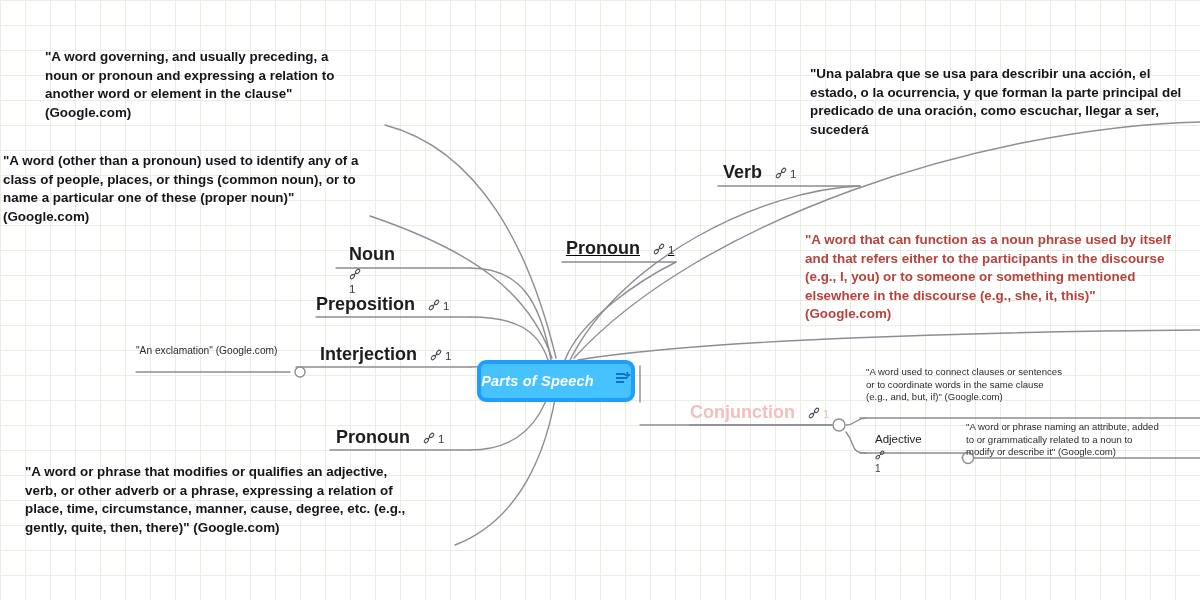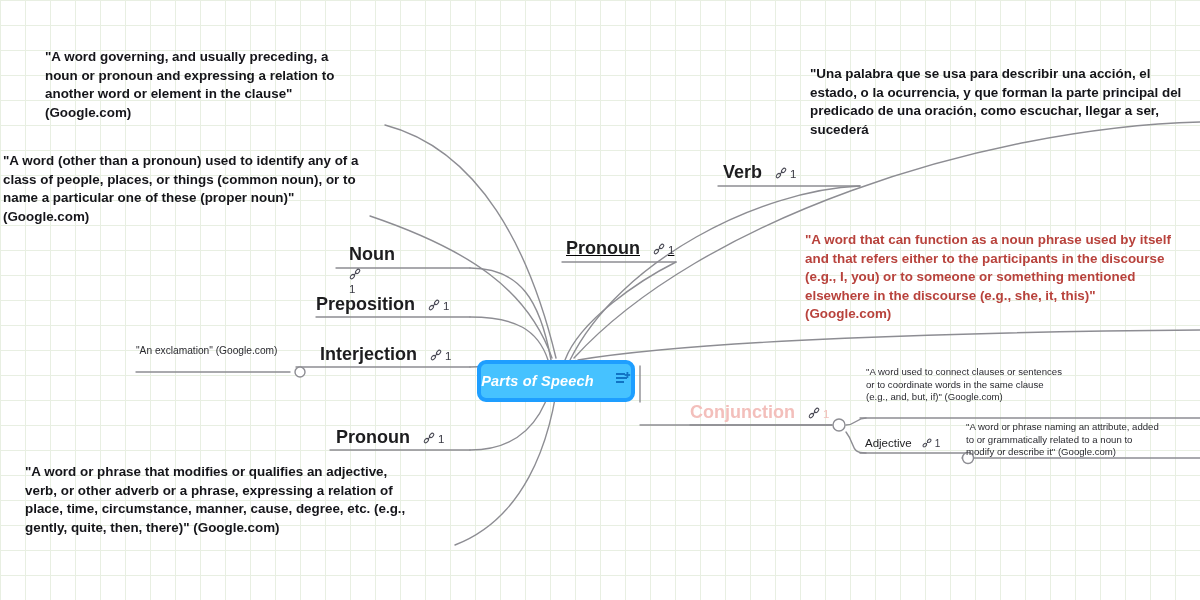--- a/index.html
+++ b/index.html
@@ -248,21 +248,21 @@
     <span class="lnk">
       <svg width="12" height="12" viewBox="0 0 12 12" fill="none" stroke="#4a4a55" stroke-width="1.1">
         <path d="M4.6,7.4 L7.4,4.6"></path>
         <ellipse cx="3.4" cy="8.6" rx="2.5" ry="1.6" transform="rotate(-45 3.4 8.6)"></ellipse>
         <ellipse cx="8.6" cy="3.4" rx="2.5" ry="1.6" transform="rotate(-45 8.6 3.4)"></ellipse>
       </svg>
     </span>
     <span class="cnt">1</span>
   </div>
 
-  <div class="node small" style="left:865px; top:433px;">
+  <div class="node small" style="left:865px; top:433px;flex-direction:column;">
     <span class="nm">Adjective</span>
     <span class="lnk">
       <svg width="10" height="10" viewBox="0 0 12 12" fill="none" stroke="#4a4a55" stroke-width="1.2">
         <path d="M4.6,7.4 L7.4,4.6"></path>
         <ellipse cx="3.4" cy="8.6" rx="2.5" ry="1.6" transform="rotate(-45 3.4 8.6)"></ellipse>
         <ellipse cx="8.6" cy="3.4" rx="2.5" ry="1.6" transform="rotate(-45 8.6 3.4)"></ellipse>
       </svg>
     </span>
     <span class="cnt">1</span>
   </div>

